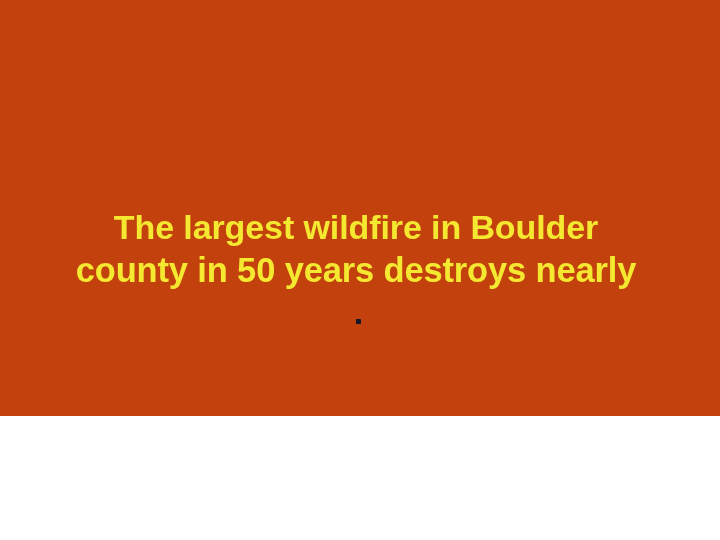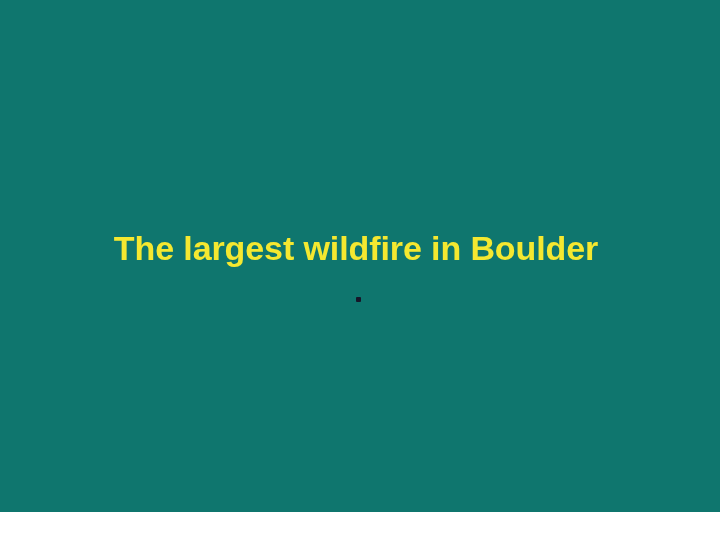--- a/index.html
+++ b/index.html
@@ -11,22 +11,22 @@
   body {
     width: 720px;
     height: 540px;
     overflow: hidden;
     font-family: "Liberation Sans", sans-serif;
   }
 
   #slide {
     position: relative;
     width: 720px;
-    height: 512px;
-    background: #0f766e;
+    height: 416px;
+    background: #c2410c;
     overflow: hidden;
   }
 
   
   #text-block {
     position: absolute;
     left: 0;
     top: 0;
     width: 720px;
     height: 540px;
@@ -73,18 +73,19 @@
 </style>
 </head>
 <body>
 
 <div id="slide">
 
   <div id="text-block">
 
     <div class="slide-line">The largest wildfire in Boulder</div>
 
+    <div class="slide-line line-wide">county in 50 years destroys nearly</div>
 
     <div class="slide-line"><span class="artifact-dot"></span></div>
 
   </div>
 
 </div>
 
 </body></html>

